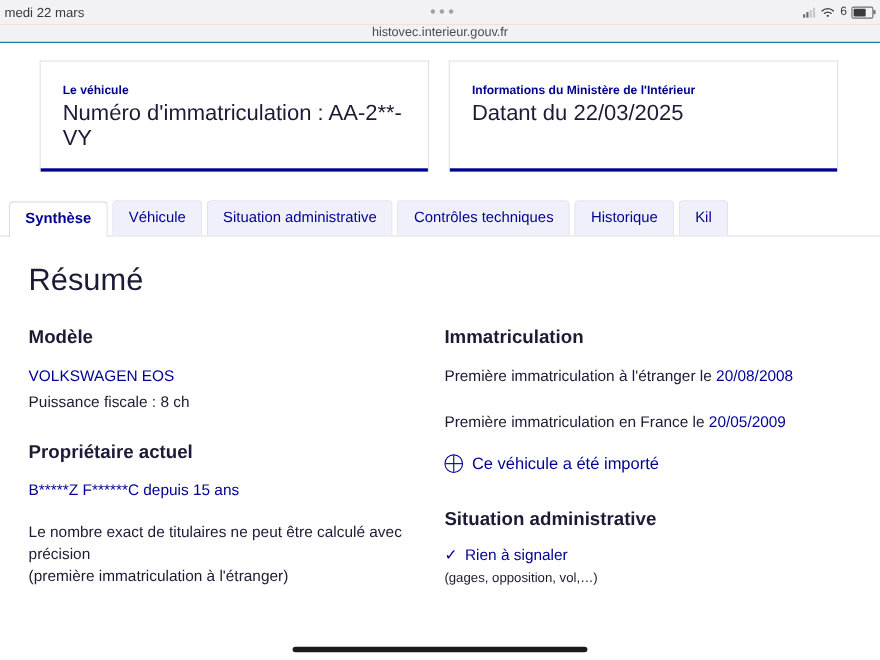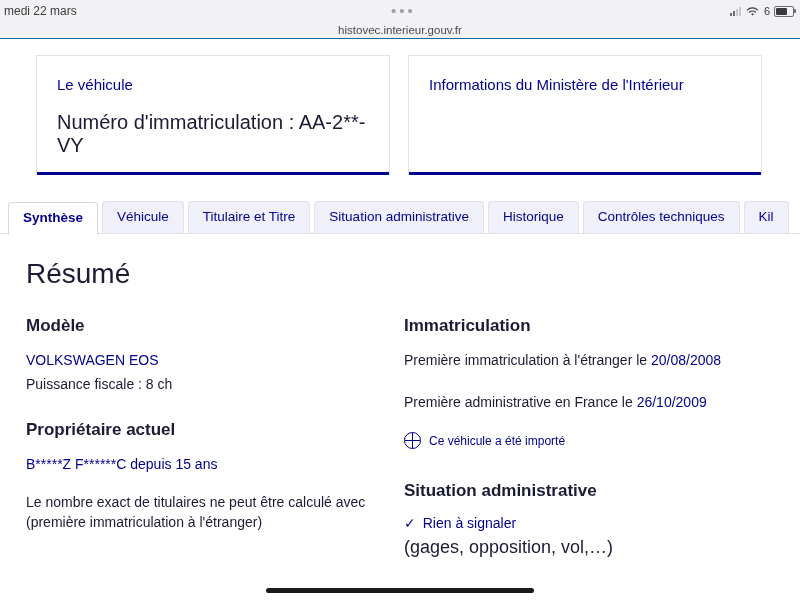--- a/index.html
+++ b/index.html
@@ -129,23 +129,23 @@
   .card.right { width: 354px; }
   .card::after {
     content: "";
     position: absolute;
     left: 0; right: 0; bottom: 0;
     height: 3px;
     background: #000091;
   }
   .card-title {
     color: #000091;
-    font-size: 15px;
-    font-weight: normal;
-    margin-bottom: 18px;
+    font-size: 11px;
+    font-weight: bold;
+    margin-bottom: 4px;
   }
   .card-sub {
     color: #1b1b35;
     font-size: 20px;
   }
 
   .tabs {
     display: flex;
     align-items: center;
     gap: 4px;
@@ -221,21 +221,21 @@
     line-height: 20px;
     margin-top: 18px;
   }
 
   .imported {
     display: flex;
     align-items: center;
     gap: 8px;
     margin-top: 20px;
     color: #000091;
-    font-size: 12px;
+    font-size: 15px;
   }
   .globe {
     width: 15px; height: 15px;
     border: 1.4px solid #000091;
     border-radius: 50%;
     position: relative;
     flex: none;
   }
   .globe::before {
     content: "";
@@ -259,21 +259,21 @@
     color: #000091;
     font-size: 14px;
     margin-bottom: 6px;
   }
   .check {
     color: #000091;
     font-size: 14px;
     line-height: 14px;
   }
   .paren {
-    font-size: 18px;
+    font-size: 12px;
     color: #1b1b35;
   }
 
   .home-indicator {
     position: absolute;
     bottom: 7px;
     left: 50%;
     transform: translateX(-50%);
     width: 268px;
     height: 5px;
@@ -314,30 +314,30 @@
 
   <div class="page">
 
     <div class="cards">
       <div class="card left">
         <div class="card-title">Le véhicule</div>
         <div class="card-sub">Numéro d'immatriculation : AA-2**-VY</div>
       </div>
       <div class="card right">
         <div class="card-title">Informations du Ministère de l'Intérieur</div>
+        <div class="card-sub">Datant du 22/03/2025</div>
       </div>
     </div>
 
     <div class="tabs">
       <div class="tab active">Synthèse</div>
       <div class="tab">Véhicule</div>
-      <div class="tab">Titulaire et Titre</div>
       <div class="tab">Situation administrative</div>
+      <div class="tab">Contrôles techniques</div>
       <div class="tab">Historique</div>
-      <div class="tab">Contrôles techniques</div>
       <div class="tab clipped">Kil</div>
     </div>
 
     <div class="content">
       <h1 class="h1">Résumé</h1>
 
       <div class="cols">
 
         <div class="col-left">
           <h2 class="h2">Modèle</h2>
@@ -346,31 +346,32 @@
           </div>
           <div class="row-text big-gap">Puissance fiscale : 8 ch</div>
 
           <h2 class="h2">Propriétaire actuel</h2>
           <div class="row-text">
             <span class="blue-inline">B*****Z F******C depuis </span><span class="blue-inline">15 ans</span>
           </div>
 
           <div class="muted-note">
             <div>Le nombre exact de titulaires ne peut être calculé avec</div>
+            <div>précision</div>
             <div>(première immatriculation à l'étranger)</div>
           </div>
         </div>
 
         <div class="col-right">
           <h2 class="h2">Immatriculation</h2>
           <div class="row-text gap">
             <span>Première immatriculation à l'étranger le </span><span class="blue-inline">20/08/2008</span>
           </div>
           <div class="row-text">
-            <span>Première administrative en France le </span><span class="blue-inline">26/10/2009</span>
+            <span>Première immatriculation en France le </span><span class="blue-inline">20/05/2009</span>
           </div>
 
           <div class="imported">
             <span class="globe"></span>
             <span>Ce véhicule a été importé</span>
           </div>
 
           <h2 class="h2 spaced">Situation administrative</h2>
           <div class="ok-line">
             <span class="check">✓</span>

